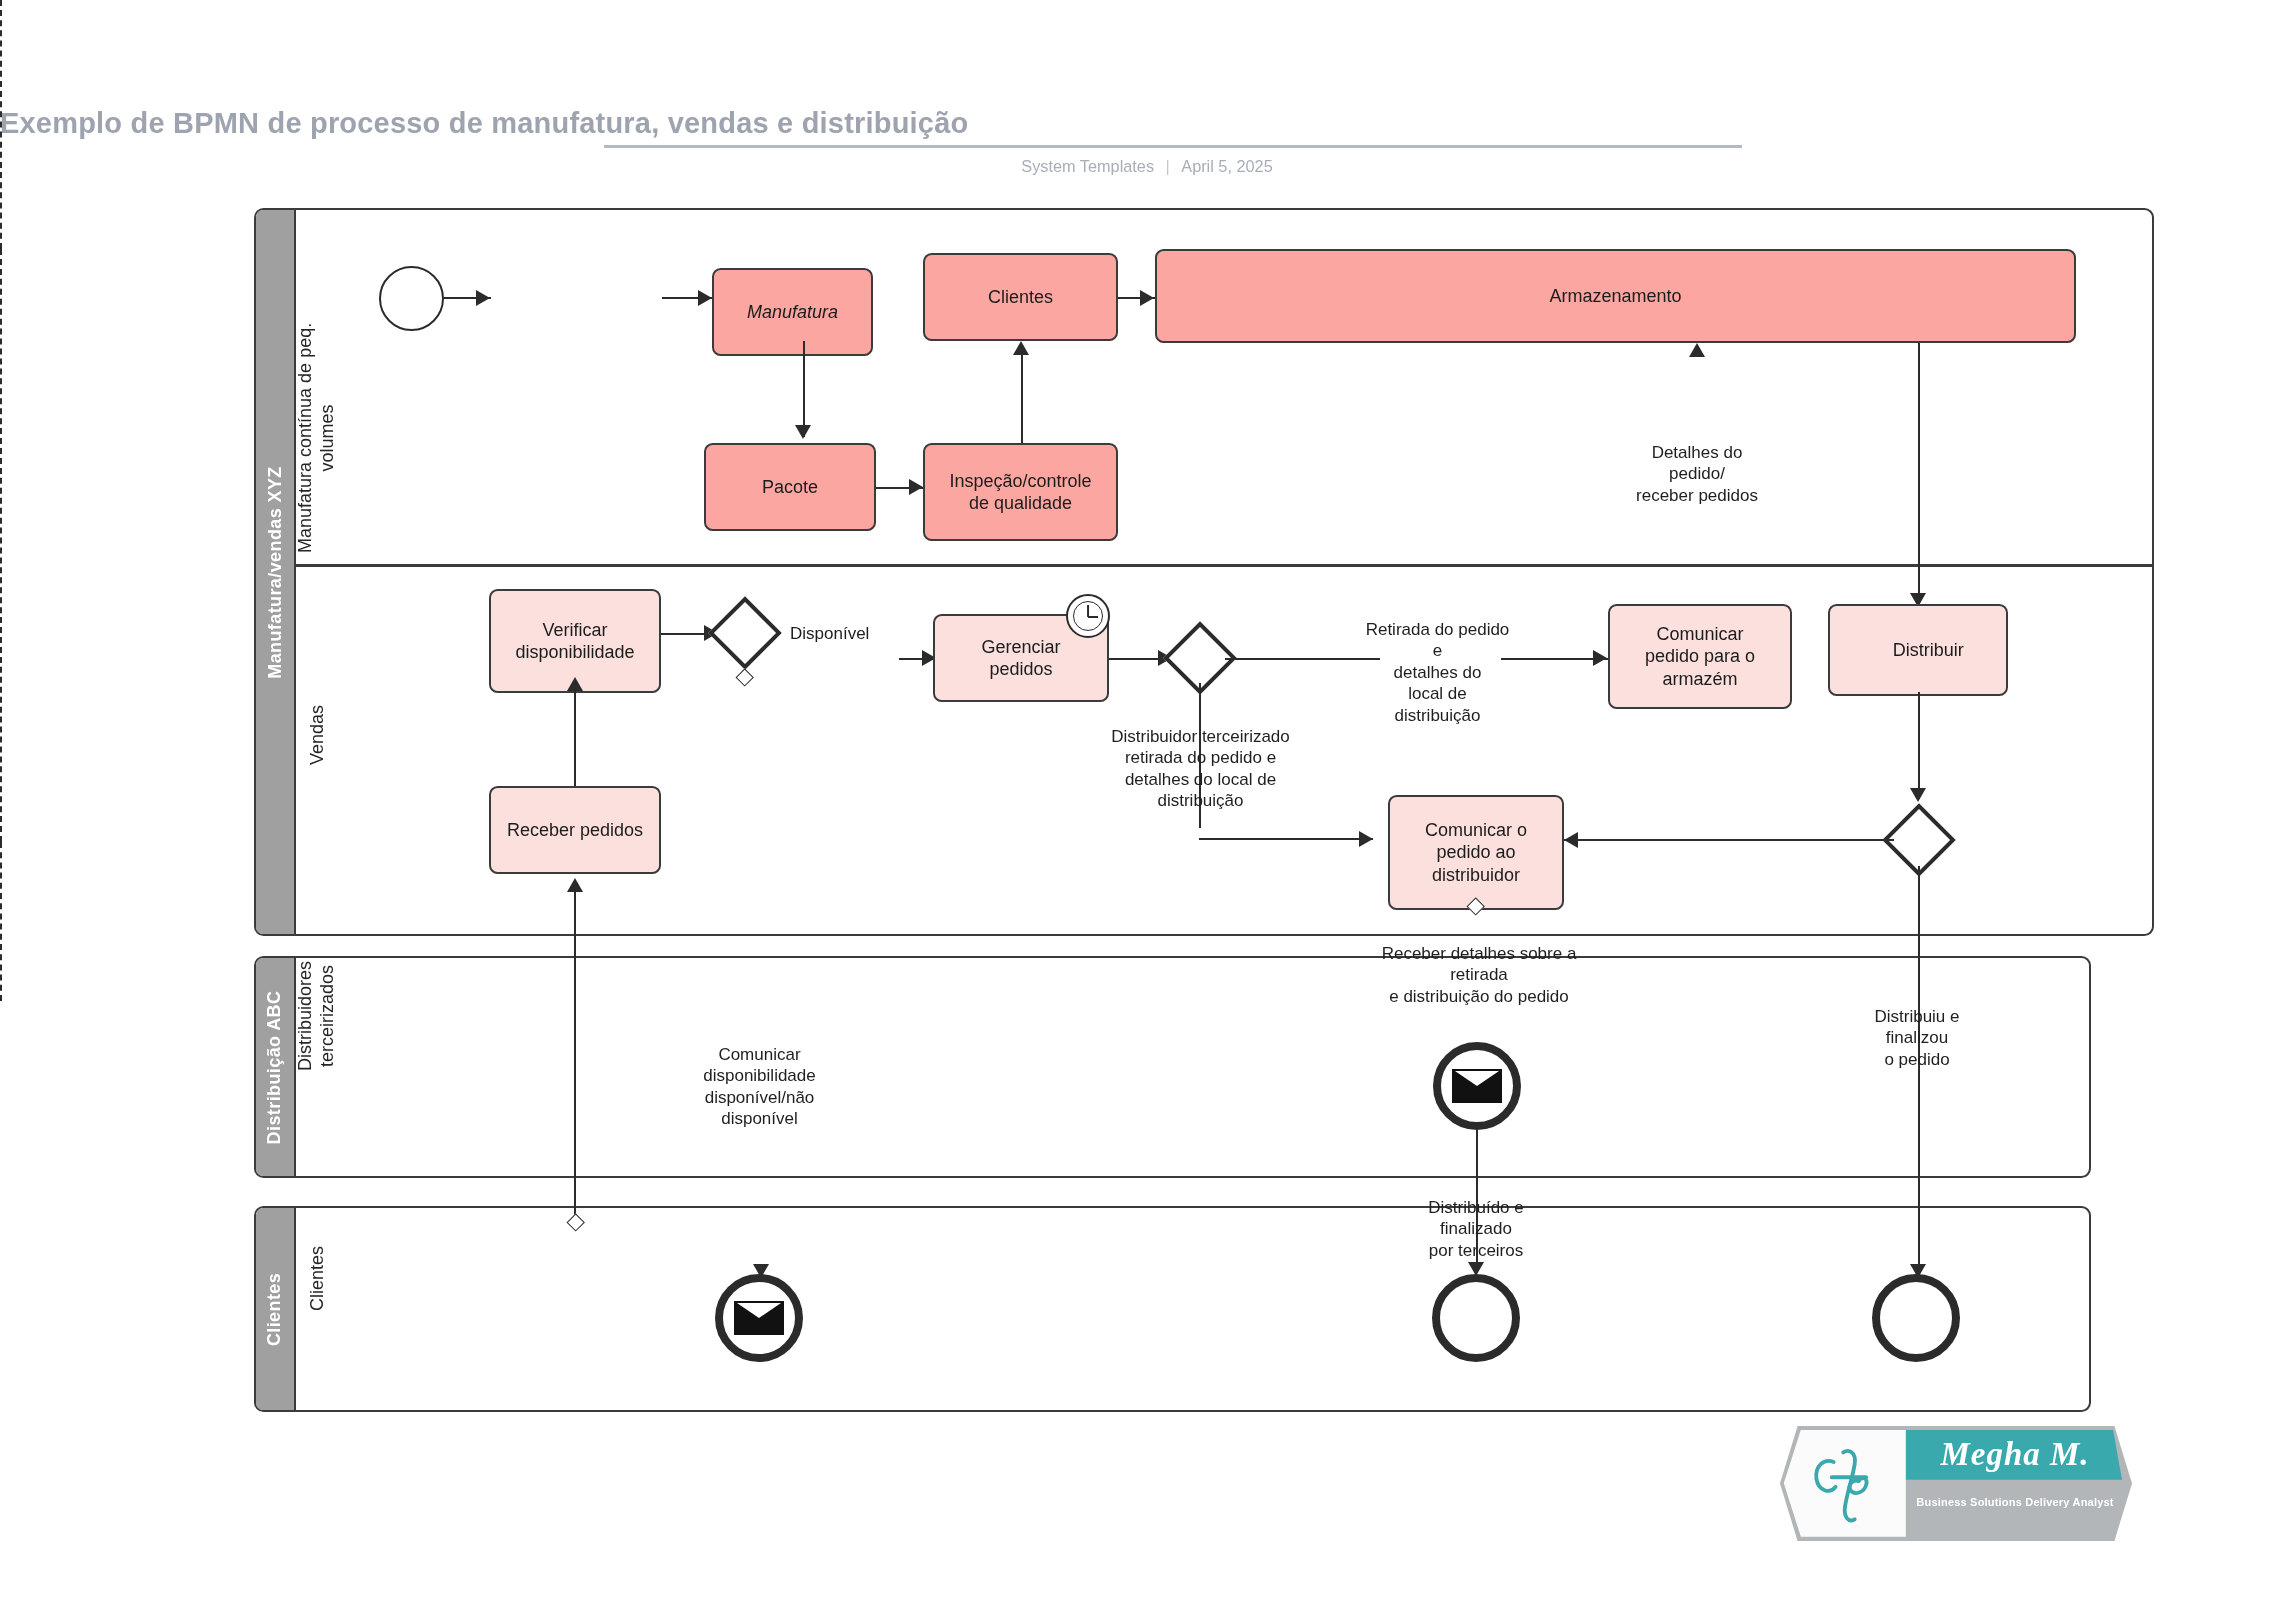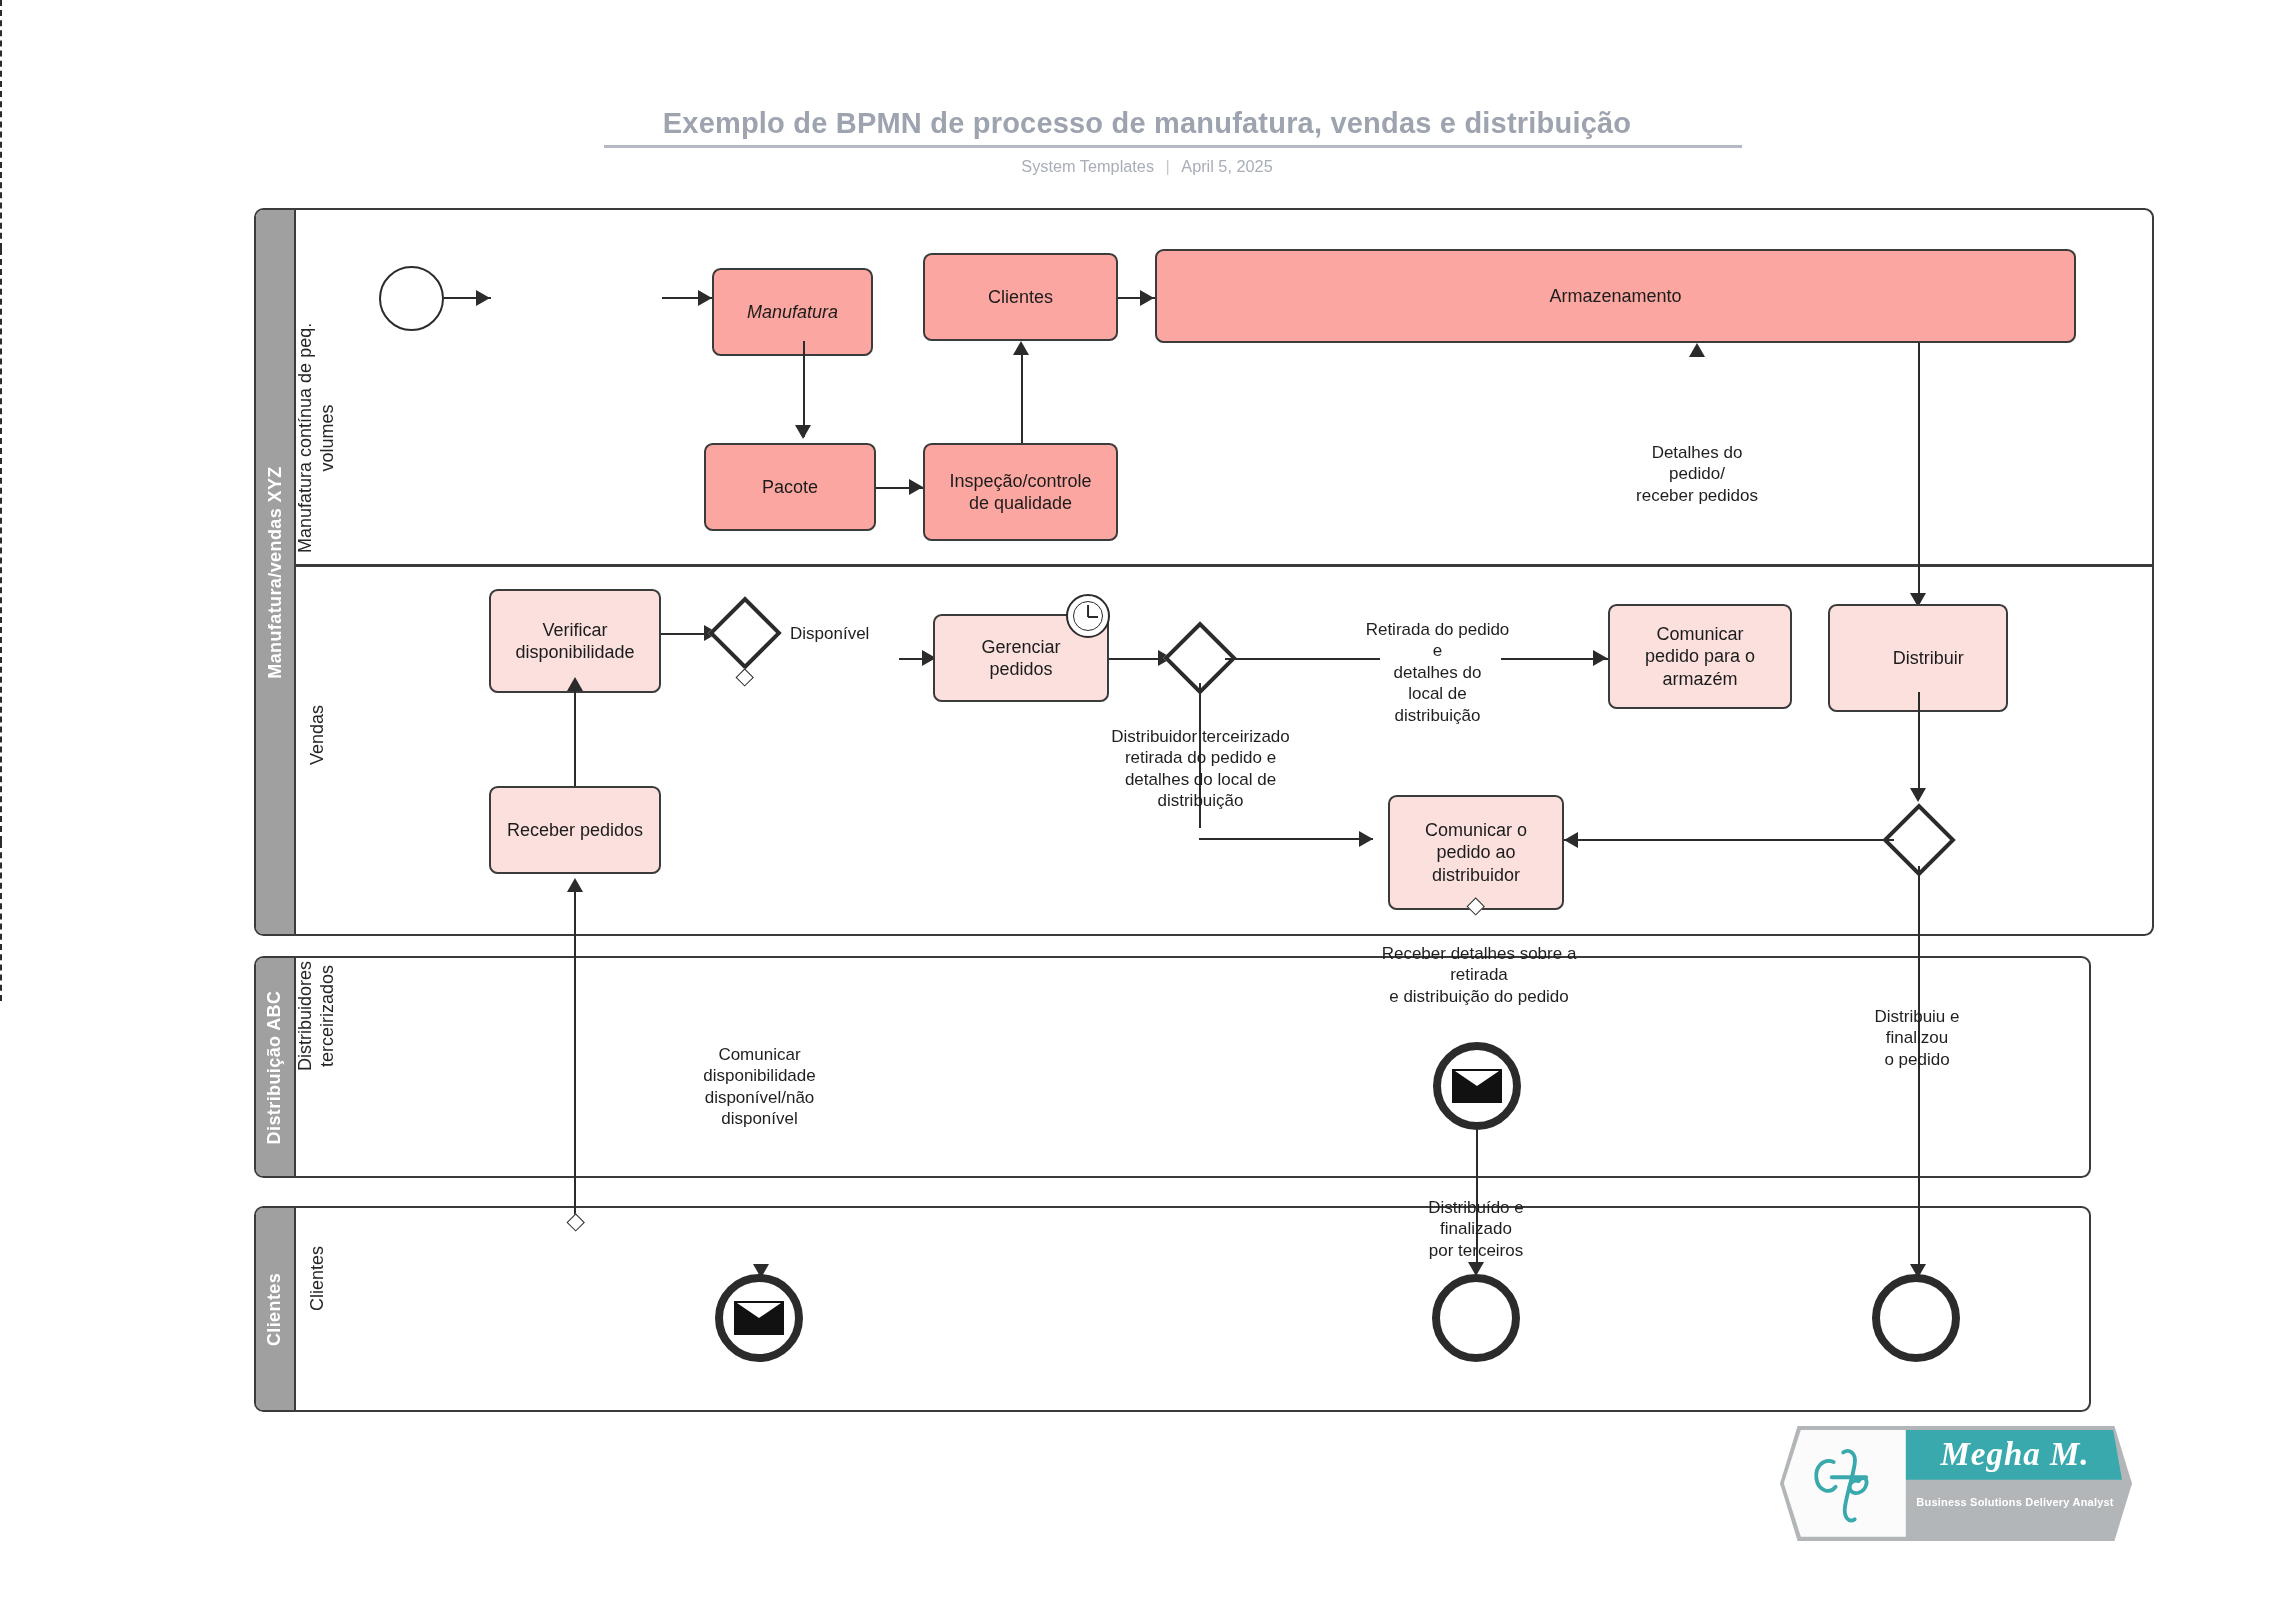--- a/index.html
+++ b/index.html
@@ -5,21 +5,21 @@
   html,body{margin:0;padding:0;background:#ffffff;}
   body{
     width:2294px;height:1616px;position:relative;overflow:hidden;
     font-family:"Liberation Sans","DejaVu Sans",sans-serif;
     color:#1f1f1f;
   }
   #stage{position:absolute;left:0;top:0;width:2294px;height:1616px;}
 
   
   .doc-title{
-    position:absolute;left:0;top:107px;width:2294px;text-align:center;
+    position:absolute;left:0;top:107px;width:2294px;
     font-size:29px;font-weight:bold;color:#9ea3b0;letter-spacing:0.2px;
   }
   .title-rule{
     position:absolute;left:604px;top:145px;width:1138px;height:2.9px;background:#b4b9c4;
   }
   .doc-sub{
     position:absolute;left:0;top:157px;width:2294px;text-align:center;
     font-size:16.3px;color:#a8adb8;
   }
   .doc-sub .sep{display:inline-block;margin:0 11.5px;color:#c3c7d0;}
@@ -234,21 +234,21 @@
 
   <div class="task sales" style="left:1608px;top:604px;width:184px;height:105px;">Comunicar<br>pedido para o<br>armazém</div>
 
   <div class="dash v" style="left:1696px;top:356px;height:249px;"></div>
   <div class="ah u" style="left:1689px;top:343px;"></div>
   <div class="flab" style="left:1587px;top:442px;width:220px;">Detalhes do<br>pedido/<br>receber pedidos</div>
 
   <div class="ln v" style="left:1918px;top:343px;height:261px;"></div>
   <div class="ah d" style="left:1910px;top:593px;"></div>
 
-  <div class="task sales" style="left:1828px;top:604px;width:180px;height:108px;padding-left:28px;">Distribuir</div>
+  <div class="task sales" style="left:1828px;top:604px;width:180px;height:92px;padding-left:28px;">Distribuir</div>
 
   <div class="ln v" style="left:1918px;top:692px;height:107px;"></div>
   <div class="ah d" style="left:1910px;top:788px;"></div>
 
   <div class="gw" style="left:1893px;top:814px;"></div>
 
   <div class="ln h" style="left:1564px;top:839px;width:330px;"></div>
   <div class="ah l" style="left:1564px;top:832px;"></div>
 
   <div class="task sales" style="left:1388px;top:795px;width:176px;height:115px;">Comunicar o<br>pedido ao<br>distribuidor</div>

